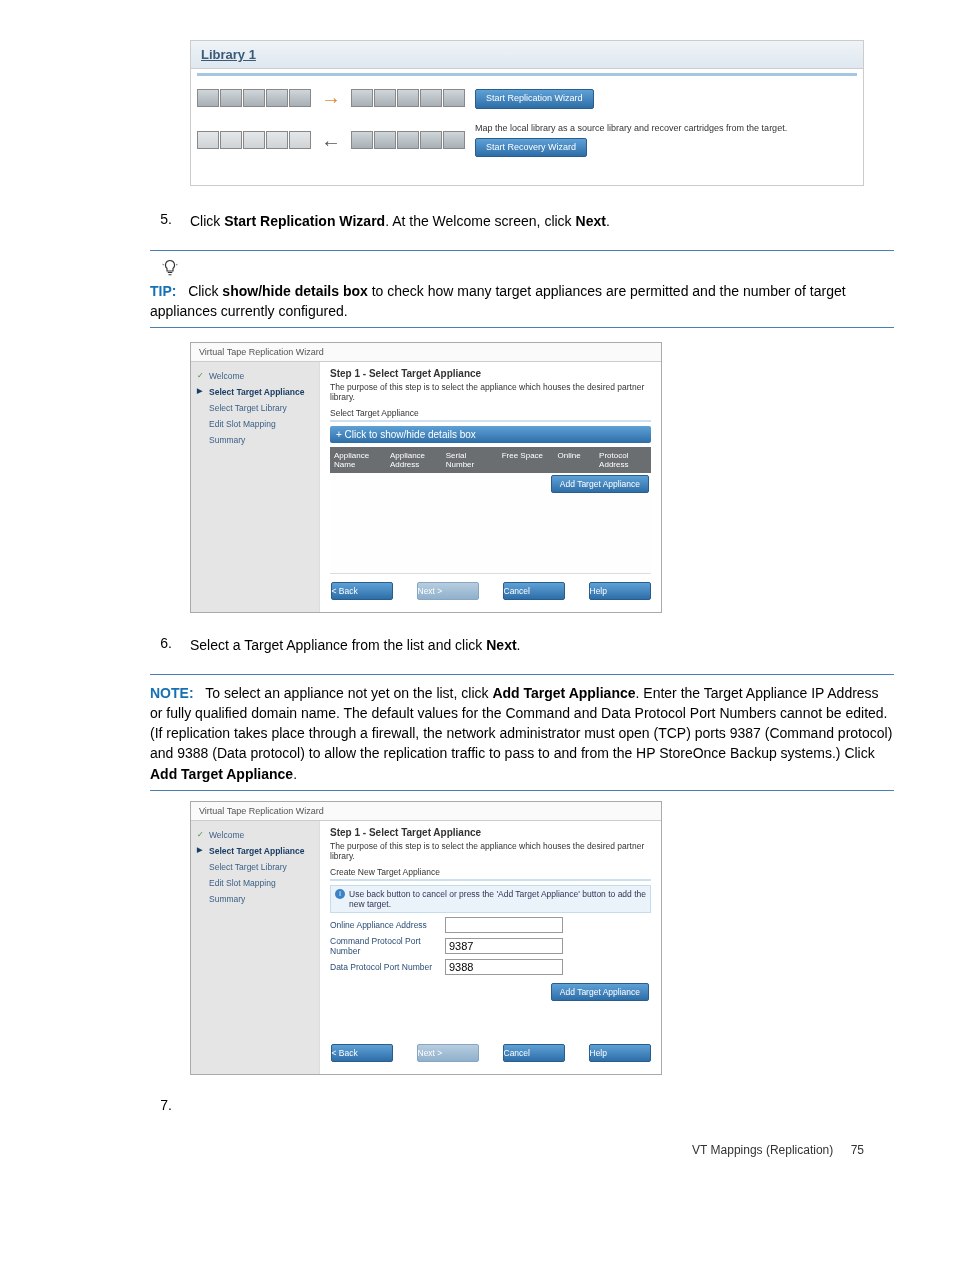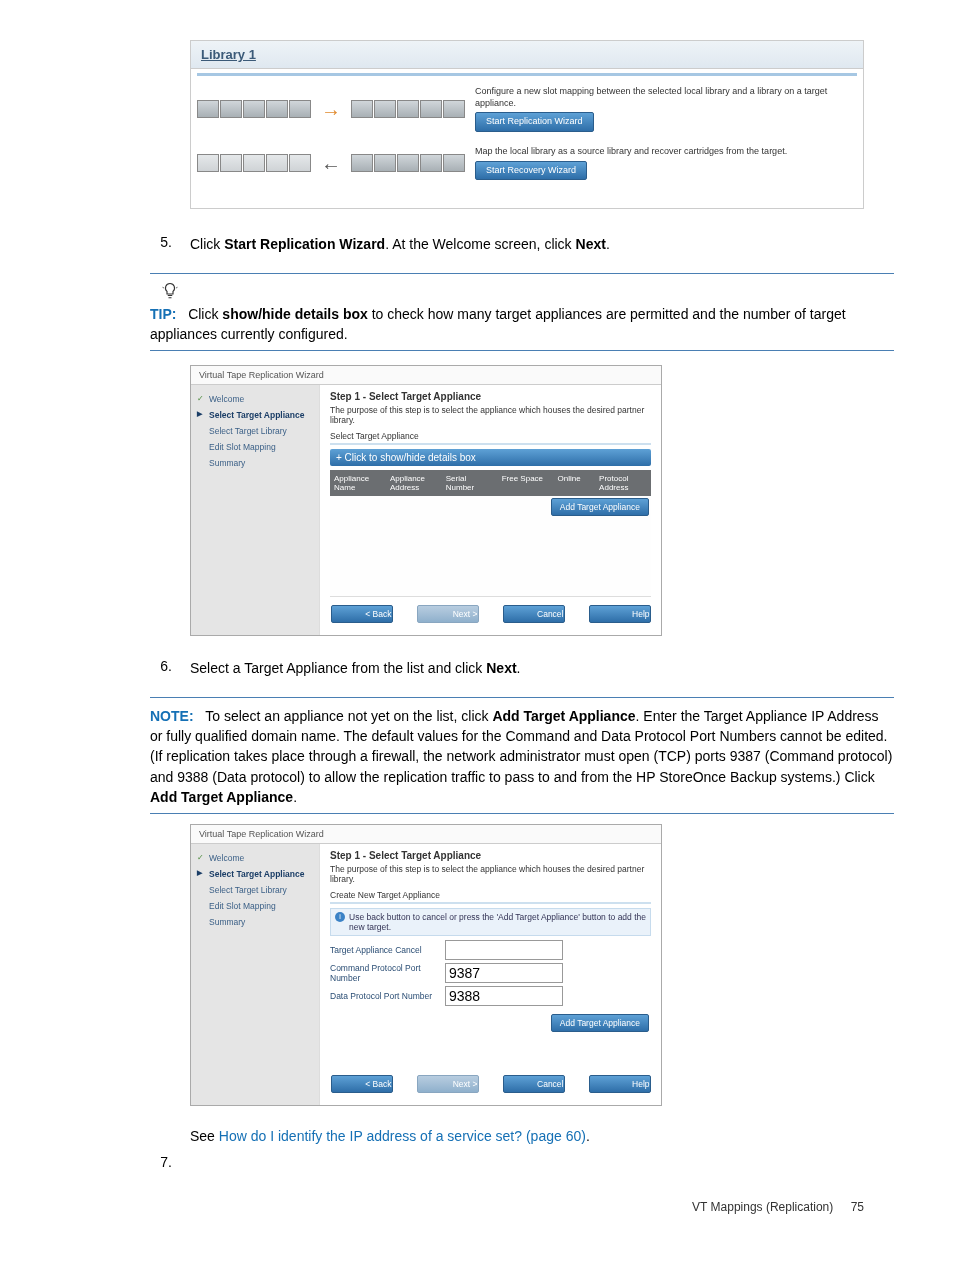--- a/index.html
+++ b/index.html
@@ -250,21 +250,21 @@
     border-radius: 2px;
   }
   .wiz-buttons {
     display: flex;
     justify-content: center;
     gap: 24px;
     padding: 8px 0 2px 0;
   }
   .wiz-buttons .btn {
     width: 60px;
-    text-align: right;
+    text-align: left;
     font-size: 8.5px;
     color: #fff;
     padding: 3px 0;
     border: 1px solid #2a5d8c;
     border-radius: 2px;
     background: linear-gradient(#5ea1d6, #2e6ea8);
   }
   .wiz-buttons .btn.disabled {
     background: linear-gradient(#b8cde0, #8fb0cc);
     border-color: #89a6c0;
@@ -295,21 +295,21 @@
     display: flex;
     align-items: center;
     margin-bottom: 3px;
   }
   .form-row .lbl {
     width: 115px;
     font-size: 8.5px;
     color: #2a4d74;
   }
   .form-row input {
-    font-size: 14px;
+    font-size: 11px;
     padding: 1px 3px;
     width: 110px;
     border: 1px solid #999;
   }
   .add-target-area {
     height: 55px;
     position: relative;
     margin-top: 6px;
   }
 
@@ -343,21 +343,20 @@
         </div>
         <span class="arrow orange">→</span>
         <div class="tape-strip">
           <div class="tape-cell"></div>
             <div class="tape-cell"></div>
             <div class="tape-cell"></div>
             <div class="tape-cell"></div>
             <div class="tape-cell"></div>
         </div>
         <div class="lib-row-text">
-          <div>Configure a new slot mapping between the selected local library and a library on a target appliance.</div>
           <span class="wiz-btn">Start Replication Wizard</span>
         </div>
       </div>
       <div class="lib-row">
         <div class="tape-strip">
           <div class="tape-cell gray"></div>
             <div class="tape-cell gray"></div>
             <div class="tape-cell gray"></div>
             <div class="tape-cell gray"></div>
             <div class="tape-cell gray"></div>
@@ -467,21 +466,21 @@
       <div class="wizard-main">
         <div class="wizard-step-title">Step 1 - Select Target Appliance</div>
         <div class="wizard-desc">The purpose of this step is to select the appliance which houses the desired partner library.</div>
         <div class="wizard-subhead">Create New Target Appliance</div>
         <div class="wizard-divider"></div>
         <div class="info-bar">
           <span class="i">i</span>
           <span>Use back button to cancel or press the 'Add Target Appliance' button to add the new target.</span>
         </div>
         <div class="form-row">
-          <div class="lbl">Target Appliance Cancel</div>
+          <div class="lbl">Online Appliance Address</div>
           <input type="text" value="" style="">
         </div>
         <div class="form-row">
           <div class="lbl">Command Protocol Port Number</div>
           <input type="text" value="9387" style="">
         </div>
         <div class="form-row">
           <div class="lbl">Data Protocol Port Number</div>
           <input type="text" value="9388" style="">
         </div>
@@ -491,23 +490,20 @@
         <div class="wiz-buttons">
           <div class="btn">&lt; Back</div>
           <div class="btn disabled">Next &gt;</div>
           <div class="btn">Cancel</div>
           <div class="btn">Help</div>
         </div>
       </div>
     </div>
   </div>
 
-  <div class="indent" style="margin-bottom:10px;">
-    <span>See </span><span class="link">How do I identify the IP address of a service set? (page 60)</span><span>.</span>
-  </div>
 
   <div class="step-row">
     <div class="step-num">7.</div>
   </div>
 
   <div class="footer">
     <span>VT Mappings (Replication)</span>
     <span class="pg">75</span>
   </div>
 

